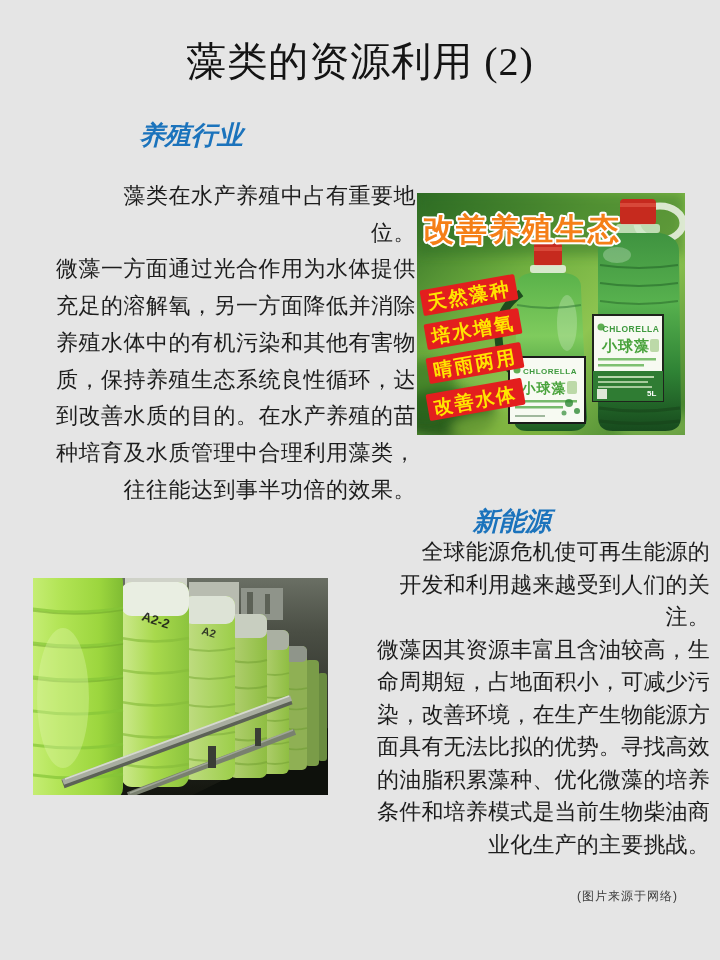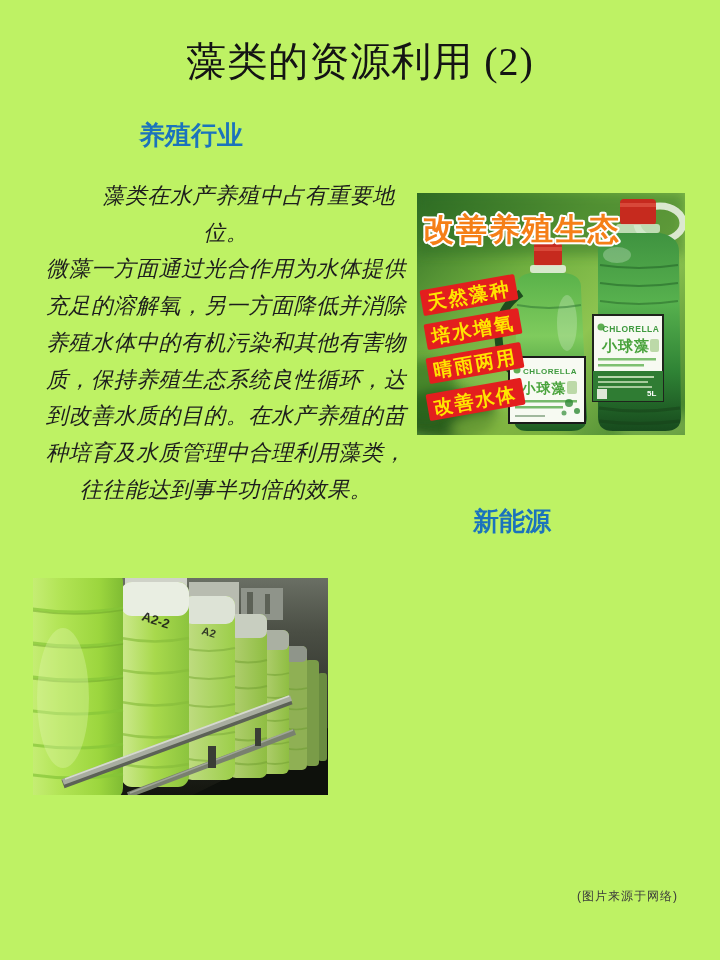--- a/index.html
+++ b/index.html
@@ -1,24 +1,24 @@
 <!DOCTYPE html>
 <html><head>
 <meta charset="utf-8">
 <style>
   html,body{margin:0;padding:0;background:#ffffff;}
-  #page{position:relative;width:720px;height:960px;background:#bef264;overflow:hidden;
+  #page{position:relative;width:720px;height:960px;background:#e5e5e5;overflow:hidden;
         font-family:"Liberation Sans","DejaVu Sans",sans-serif;color:#1f1f1f;}
   .title{position:absolute;left:0;top:36px;width:720px;text-align:center;
          font-family:"Liberation Serif","DejaVu Serif",serif;
          font-size:40px;line-height:52px;color:#141414;letter-spacing:1px;}
-  .sec-heading{position:absolute;font-size:26px;font-weight:bold;color:#1b73bc;line-height:34px;}
+  .sec-heading{position:absolute;font-size:26px;font-weight:bold;color:#1b73bc;line-height:34px;font-style:italic;}
   #heading-aquaculture{left:139px;top:118px;}
   #heading-energy{left:473px;top:504px;}
-  .para{position:absolute;white-space:pre-line;color:#1d1d1d;text-align:center;font-style:italic;}
+  .para{position:absolute;white-space:pre-line;color:#1d1d1d;text-align:right;}
   #para-aquaculture{left:36px;top:178px;width:380px;font-size:22px;line-height:36.7px;letter-spacing:0.5px;}
   #para-energy{left:368px;top:536px;width:342px;font-size:22px;line-height:32.5px;letter-spacing:0.2px;}
   .img-frame{position:absolute;overflow:hidden;}
   #ad-image{left:417px;top:193px;width:268px;height:242px;}
   #tanks-image{left:33px;top:578px;width:295px;height:217px;}
   .caption{position:absolute;right:42px;top:888px;font-size:12px;color:#3a3a3a;letter-spacing:1px;}
   svg{display:block;}
   .svg-cjk{font-family:"Liberation Sans","DejaVu Sans",sans-serif;}
 </style>
 </head>
@@ -142,20 +142,29 @@
       </g>
       <g transform="rotate(-10 58 206)">
         <rect x="10" y="193" width="97" height="27" rx="2" fill="#e31e1e"></rect>
         <text x="58" y="214" font-size="19" font-weight="bold" fill="#ffe400" text-anchor="middle" letter-spacing="2">改善水体</text>
       </g>
     </svg>
   </div>
 
   <div class="sec-heading" id="heading-energy">新能源</div>
 
+  <div class="para" id="para-energy">　　全球能源危机使可再生能源的
+开发和利用越来越受到人们的关注。
+微藻因其资源丰富且含油较高，生
+命周期短，占地面积小，可减少污
+染，改善环境，在生产生物能源方
+面具有无法比拟的优势。寻找高效
+的油脂积累藻种、优化微藻的培养
+条件和培养模式是当前生物柴油商
+业化生产的主要挑战。</div>
 
   <div class="img-frame" id="tanks-image">
     <svg width="295" height="217" viewBox="0 0 295 217" class="svg-cjk">
       <defs>
         <linearGradient id="wall" x1="0" y1="0" x2="0" y2="1">
           <stop offset="0" stop-color="#6a6f64"></stop>
           <stop offset="0.25" stop-color="#4a4e44"></stop>
           <stop offset="0.65" stop-color="#2c2f28"></stop>
           <stop offset="1" stop-color="#14160f"></stop>
         </linearGradient>

